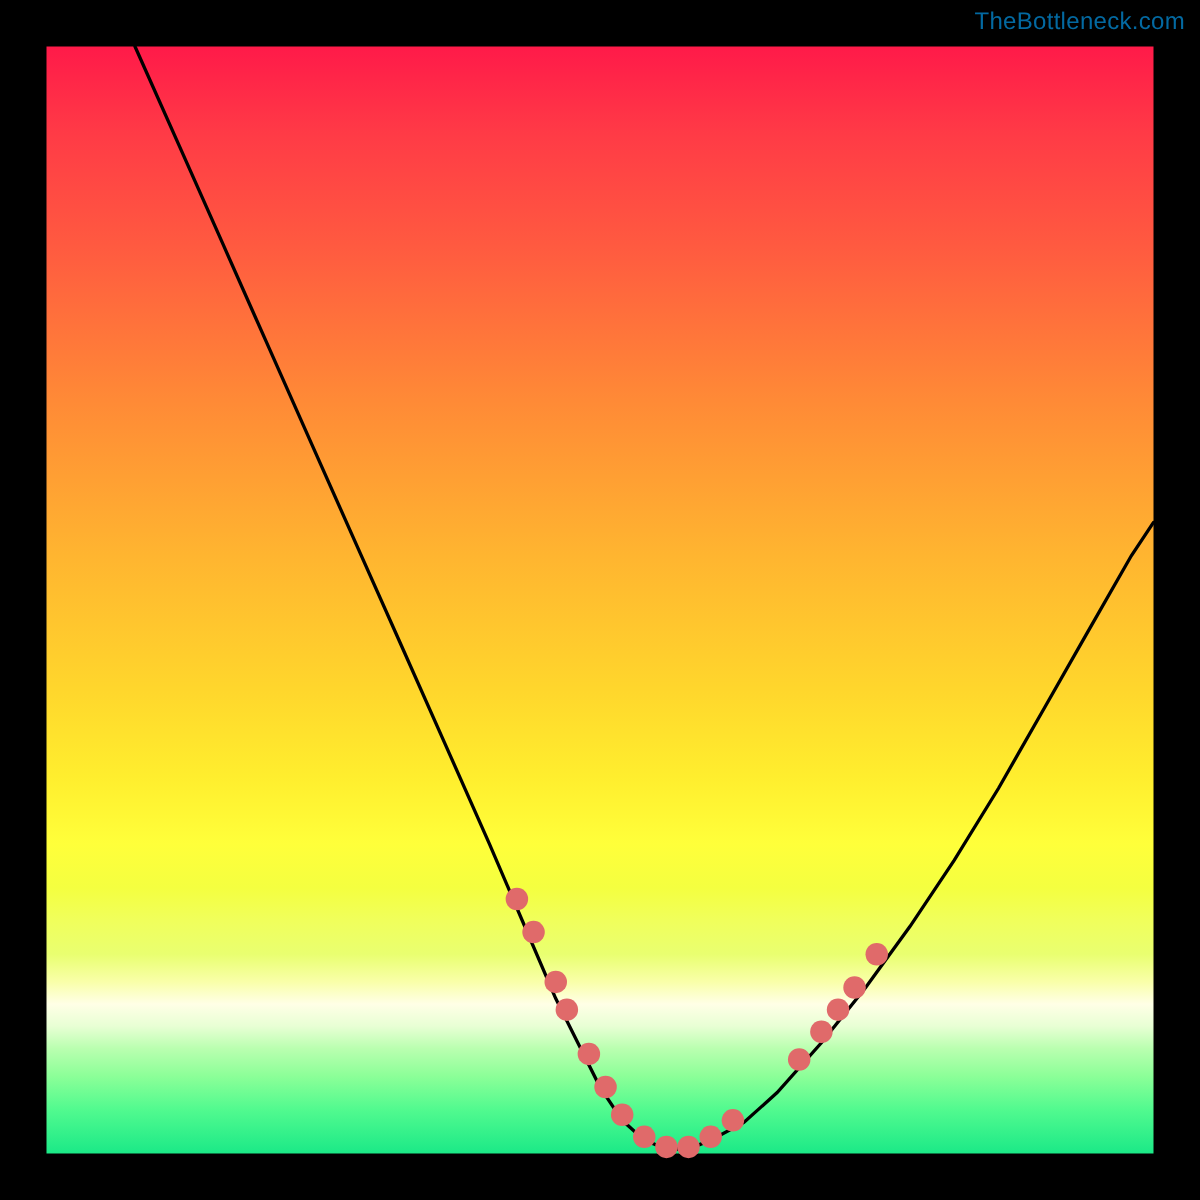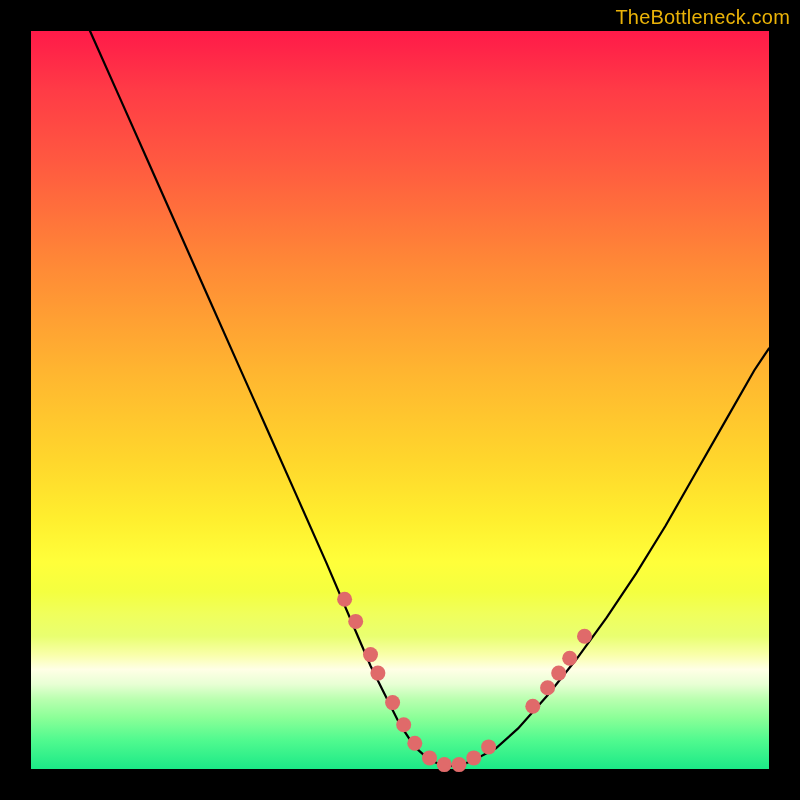--- a/index.html
+++ b/index.html
@@ -42,22 +42,22 @@
       #baffb0 90.5%,
       #8cff98 93%,
       #52fa8f 96%,
       #1be987 100%
     );
   }
   .watermark {
     position: absolute;
     top: 6px;
     right: 10px;
-    color: #eab308;
-    font-size: 20px;
+    color: #0369a1;
+    font-size: 16px;
     letter-spacing: 0.2px;
     font-weight: 500;
   }
   svg.overlay {
     position: absolute;
     left: 0;
     top: 0;
     width: 738px;
     height: 738px;
     overflow: visible;

